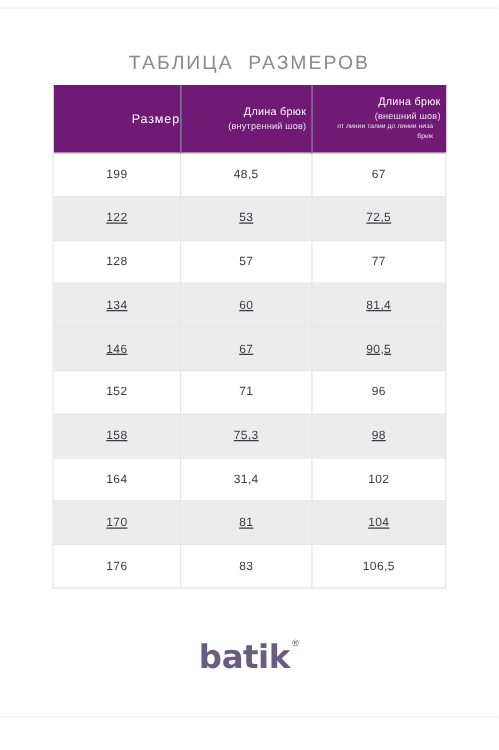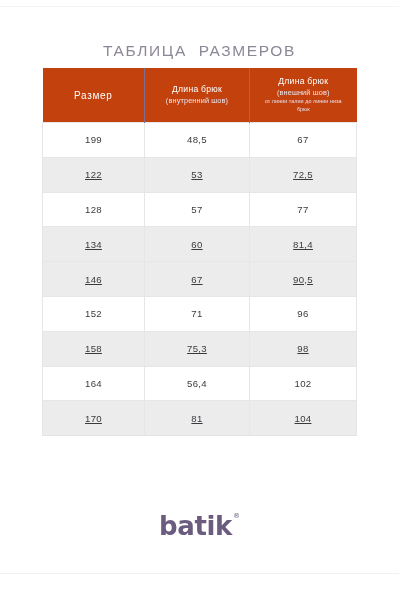--- a/index.html
+++ b/index.html
@@ -65,26 +65,26 @@
     width: 314px;
     border-collapse: collapse;
     table-layout: fixed;
     background: #ffffff;
   }
   #size-table col.c-size  { width: 102px; }
   #size-table col.c-inner { width: 105px; }
   #size-table col.c-outer { width: 107px; }
 
   thead th {
-    background: #c2410c;
+    background: #701a75;
     color: #ffffff;
     border: none;
     padding: 0;
     vertical-align: middle;
-    text-align: center;
+    text-align: right;
     height: 54px;
     font-weight: 400;
   }
   thead th + th {
     border-left: 1px solid #7d6d90;
   }
   .th-size {
     font-size: 10px;
     letter-spacing: 0.7px;
   }
@@ -224,28 +224,33 @@
           <td>71</td>
           <td>96</td>
         </tr>
         <tr class="alt">
           <td>158</td>
           <td>75,3</td>
           <td>98</td>
         </tr>
         <tr>
           <td>164</td>
-          <td>56,4</td>
+          <td>31,4</td>
           <td>102</td>
         </tr>
         <tr class="alt">
           <td>170</td>
           <td>81</td>
           <td>104</td>
         </tr>
+        <tr>
+          <td>176</td>
+          <td>83</td>
+          <td>106,5</td>
+        </tr>
       </tbody>
   </table>
 
   <div id="brand">
     <span class="wordmark"><span>batik</span><span class="reg">®</span></span>
   </div>
 
   <div class="card-edge-bottom"></div>
 
 </div>

